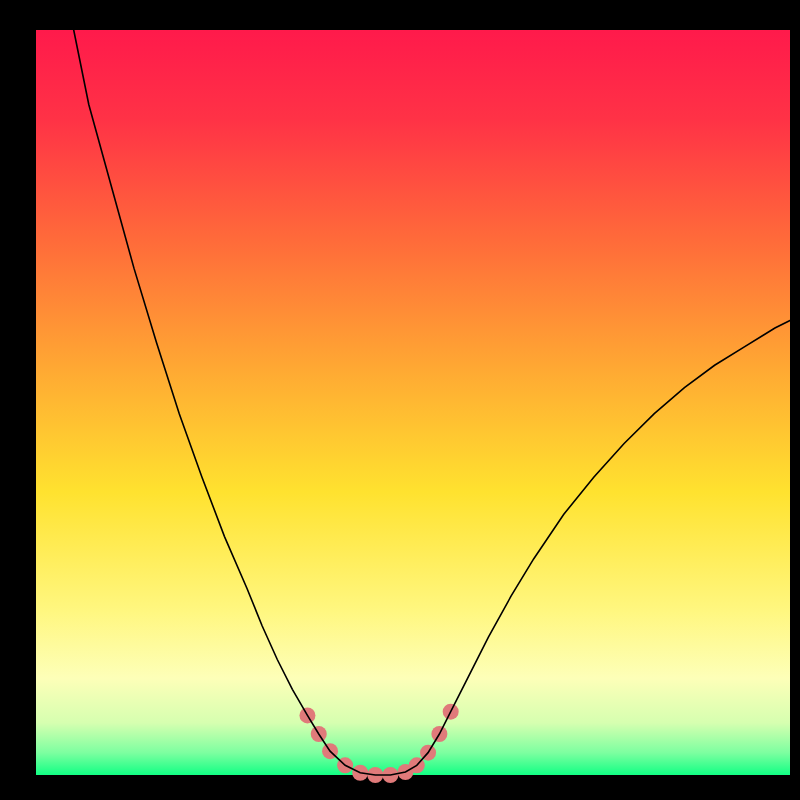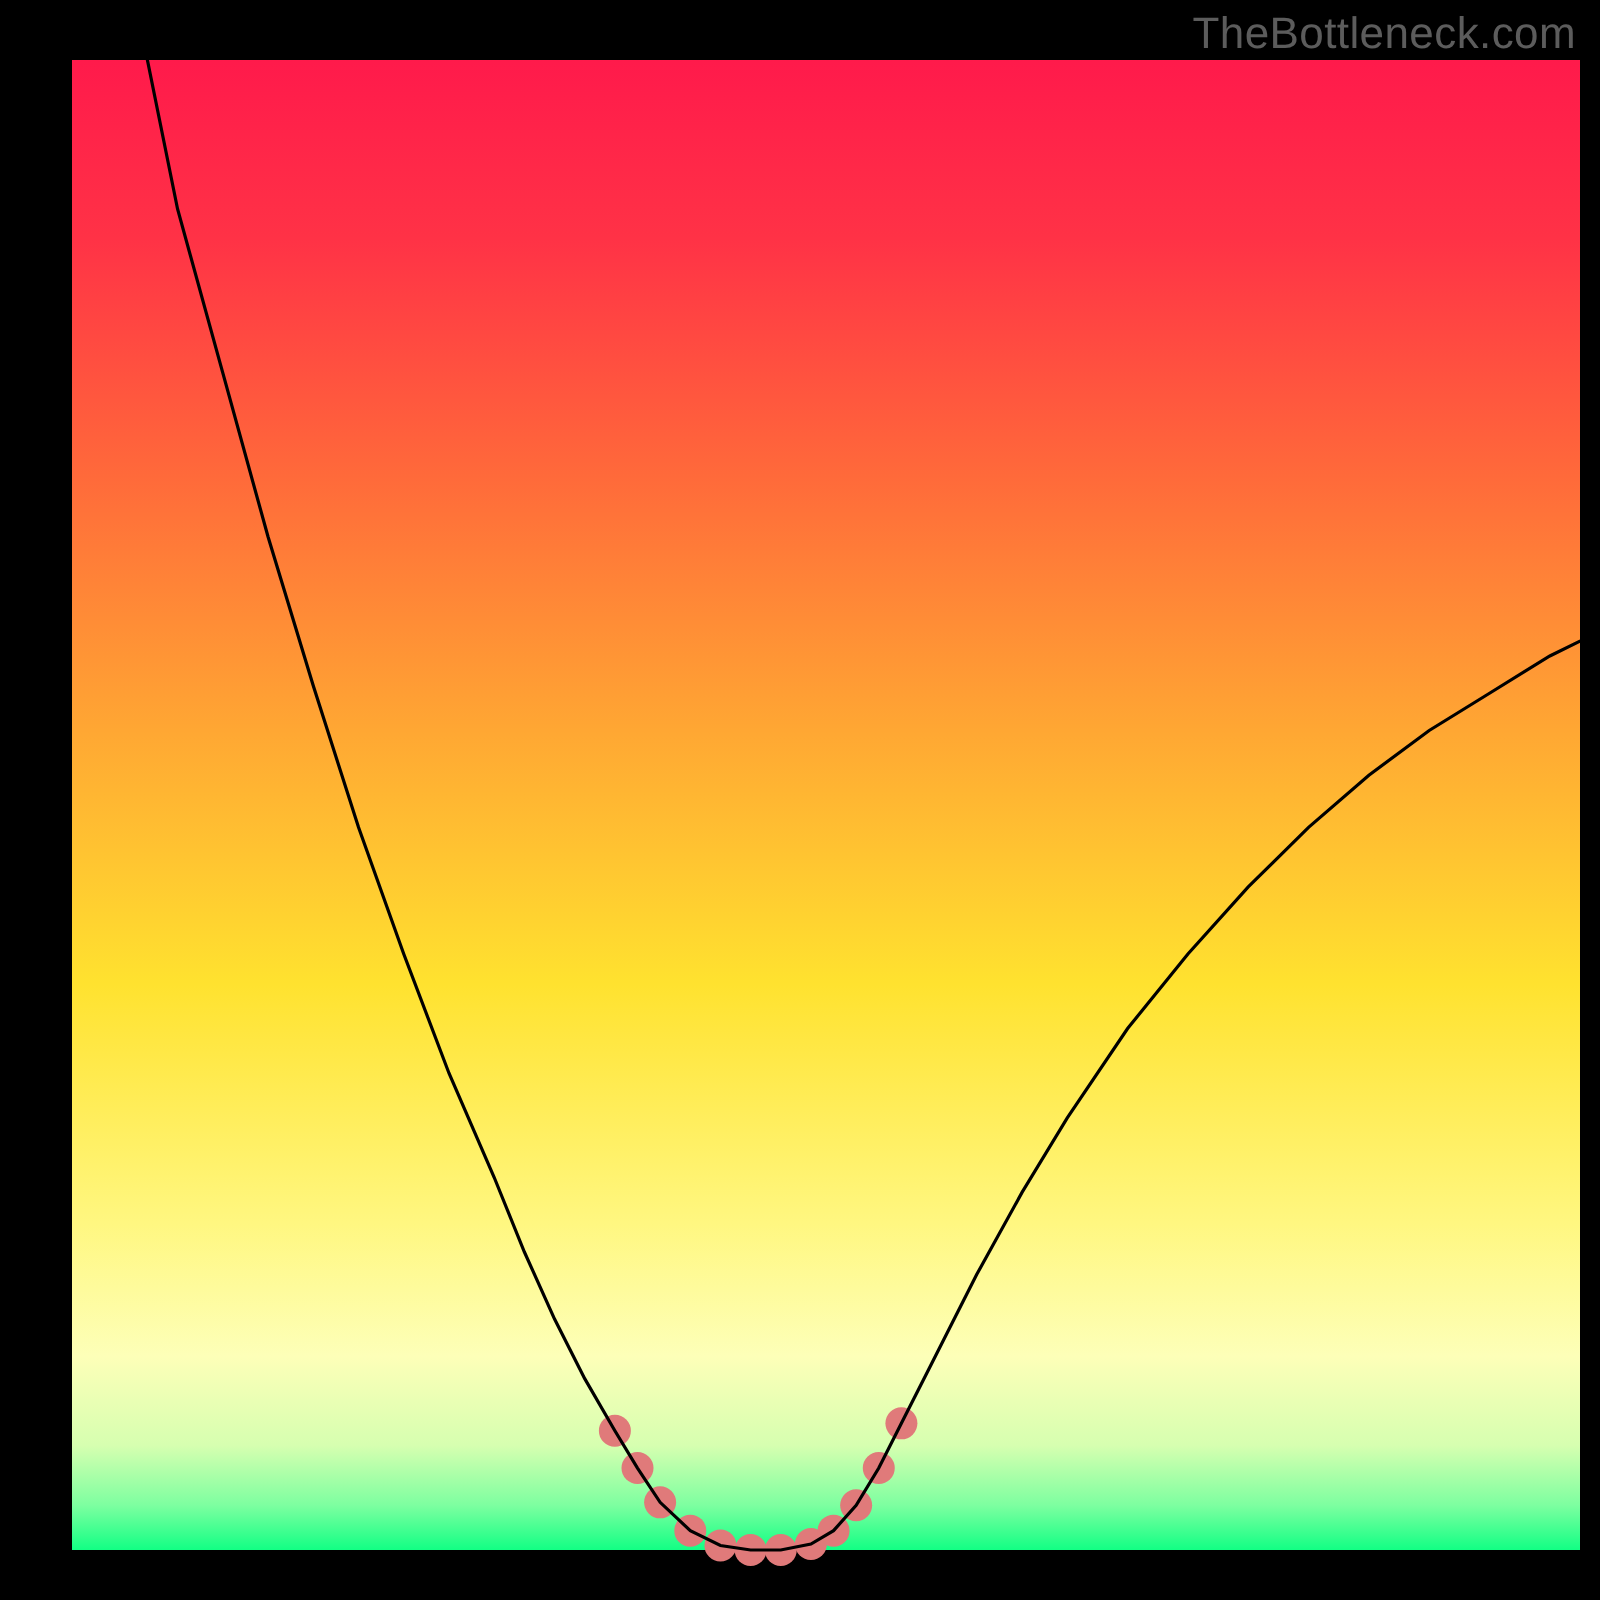--- a/index.html
+++ b/index.html
@@ -30,21 +30,20 @@
   svg {
     position: absolute;
     top: 0;
     left: 0;
   }
 </style>
 </head>
 <body>
 
 <div class="stage">
-  <div class="watermark">TheBottleneck.com</div>
   <svg id="chart-svg" width="800" height="800" viewBox="0 0 800 800">
     <defs>
       <linearGradient id="bg-grad" x1="0" y1="0" x2="0" y2="1">
           <stop offset="0%" stop-color="#ff1a4b"></stop>
           <stop offset="12%" stop-color="#ff3246"></stop>
           <stop offset="28.000000000000004%" stop-color="#ff6a3a"></stop>
           <stop offset="45%" stop-color="#ffa733"></stop>
           <stop offset="62%" stop-color="#ffe22f"></stop>
           <stop offset="78%" stop-color="#fff780"></stop>
           <stop offset="87%" stop-color="#fdffb8"></stop>

